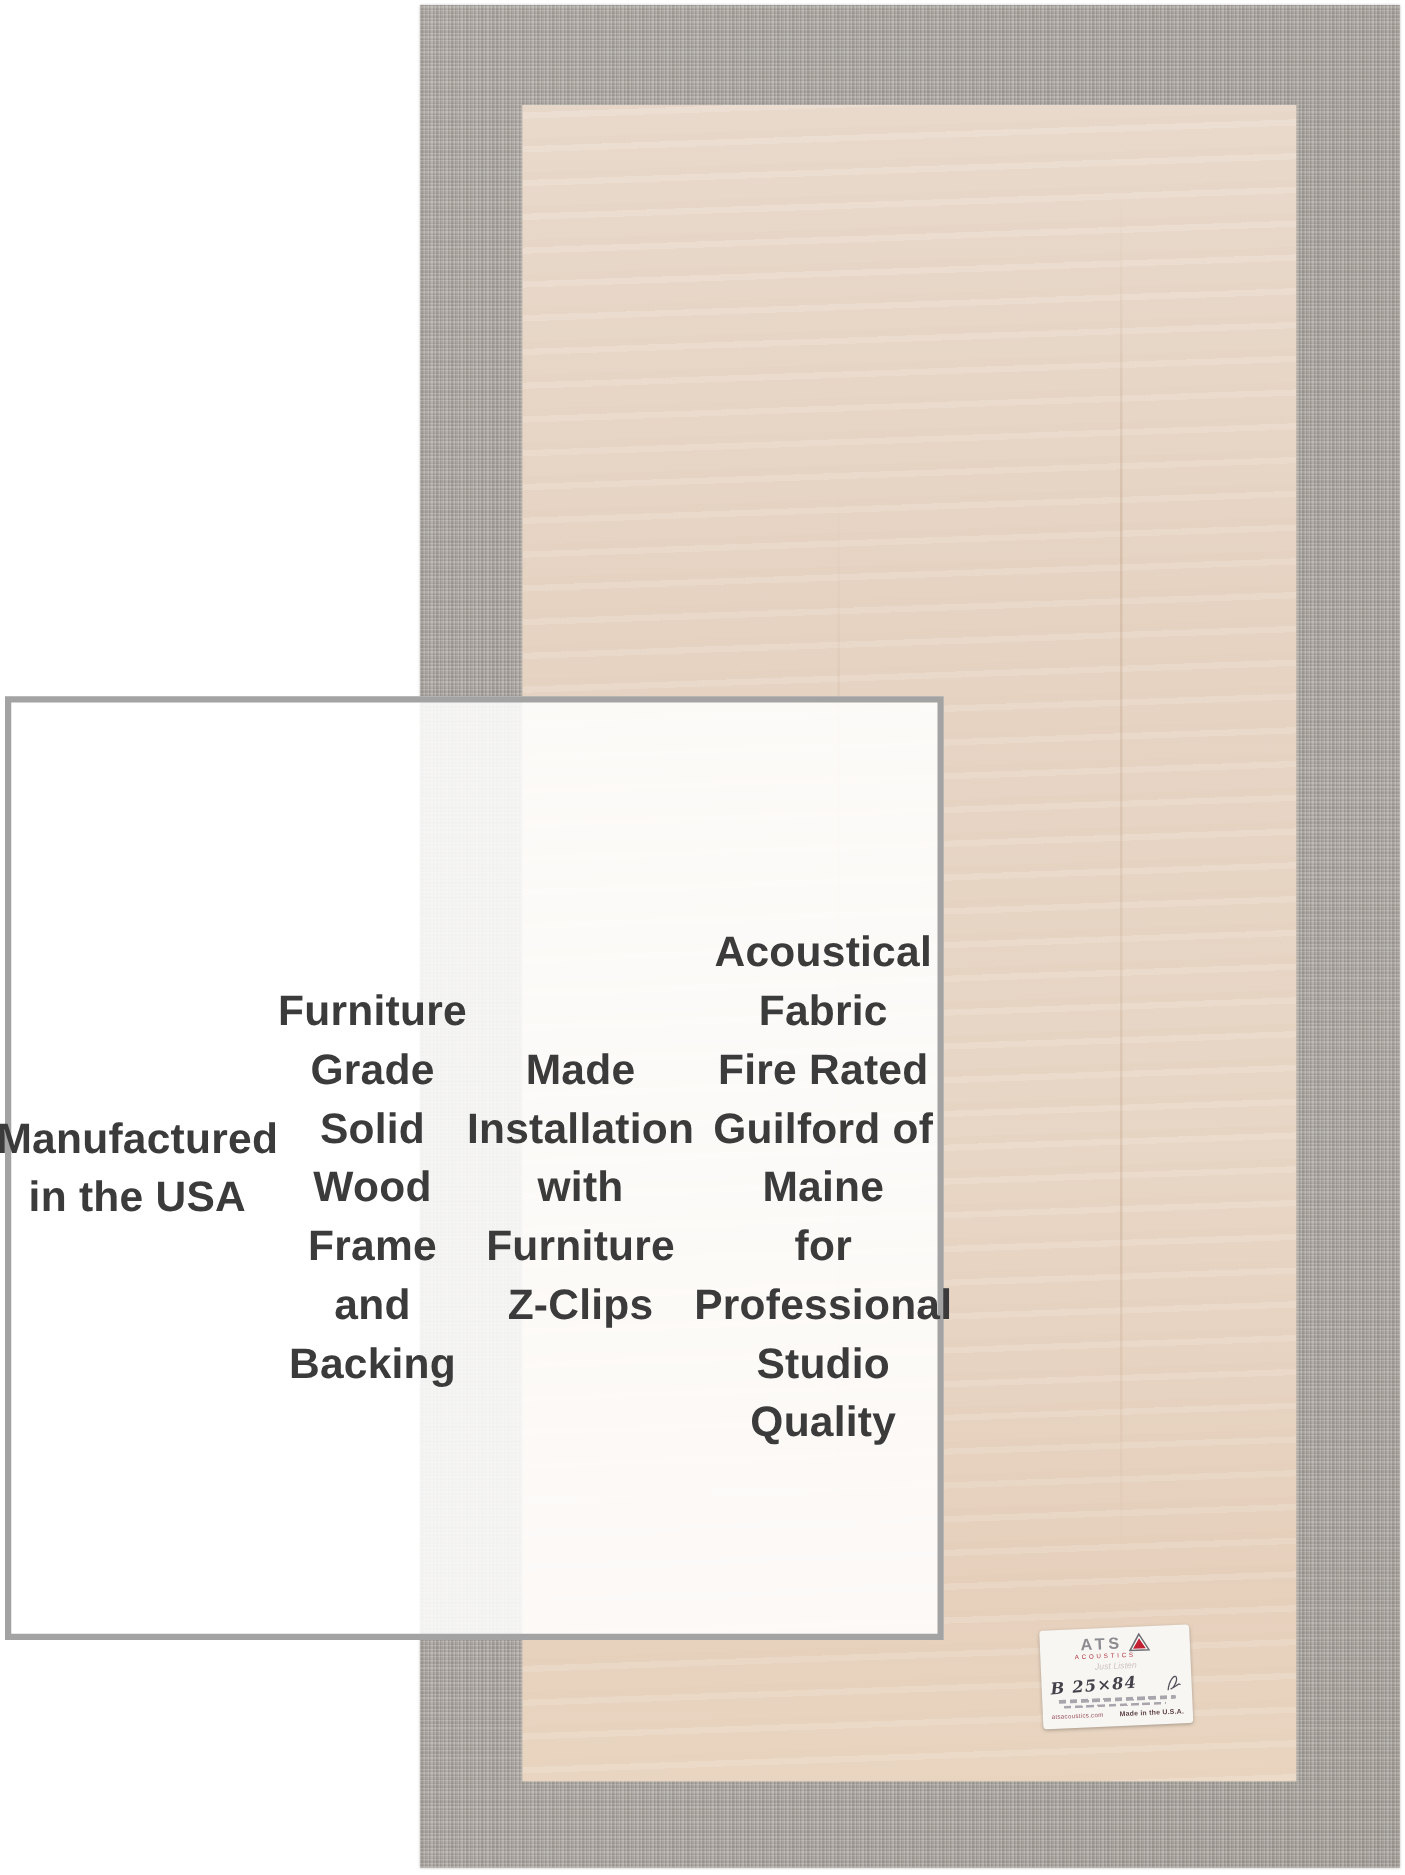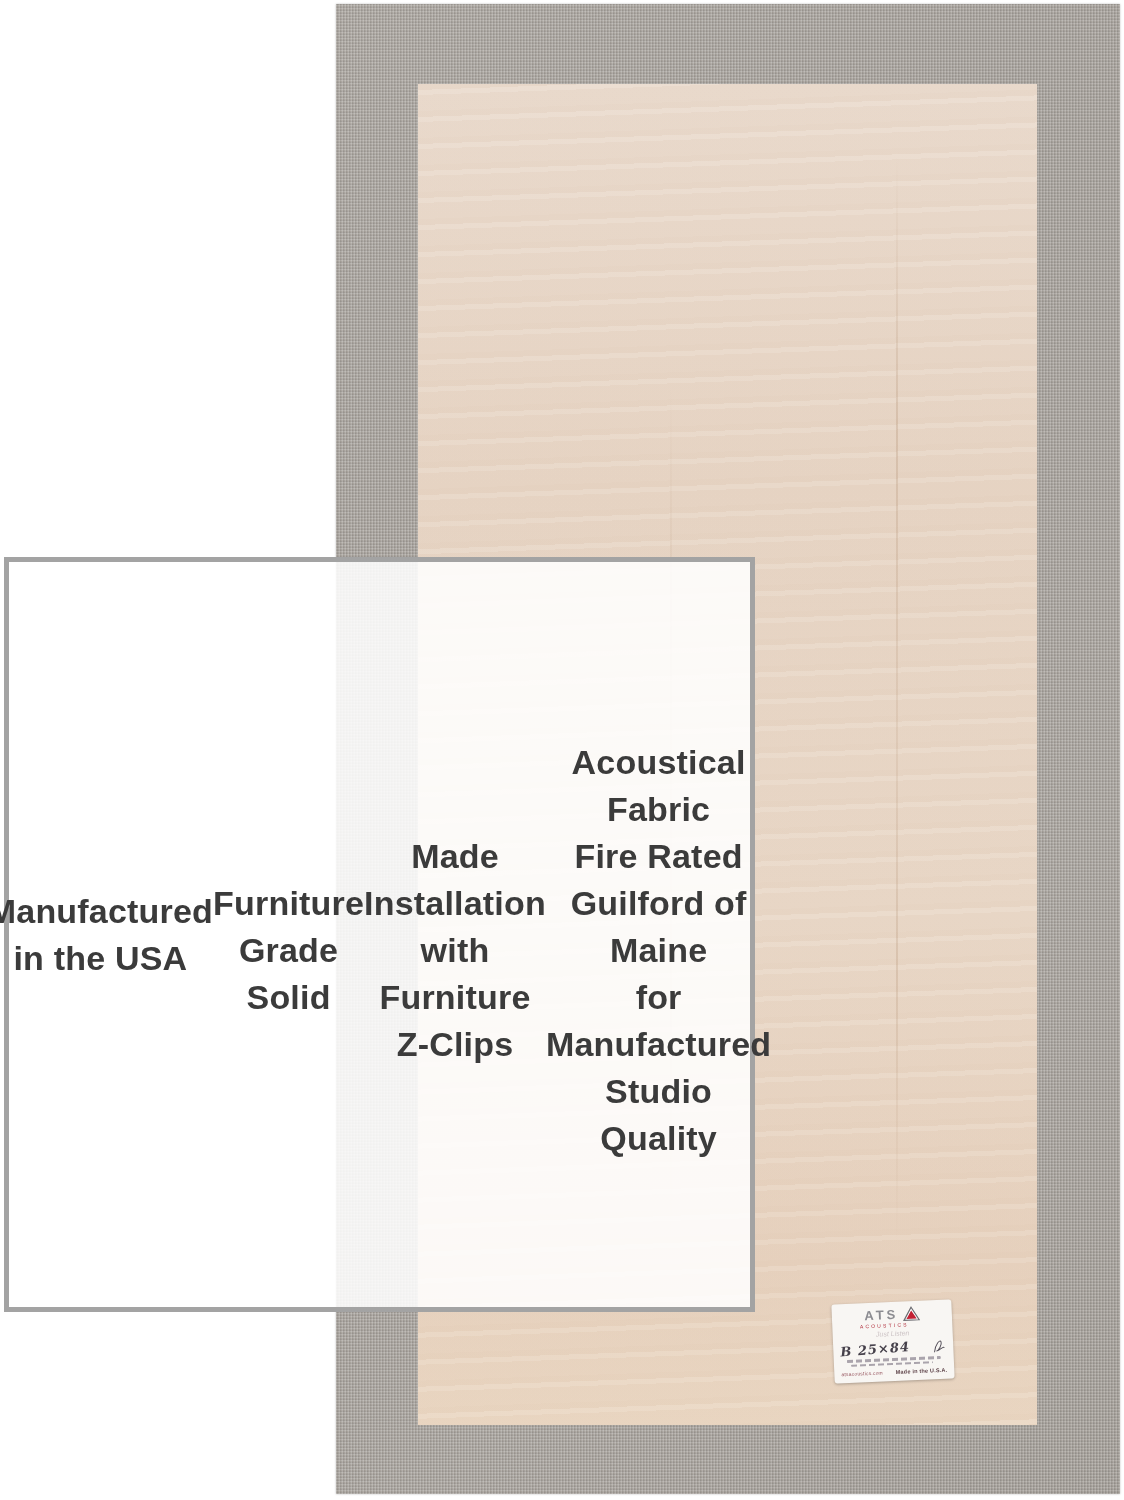--- a/index.html
+++ b/index.html
@@ -124,25 +124,26 @@
       </div>
     </div>
   </div>
 
   <div class="overlay-box">
     <p class="feature-group">
       <span class="feature-line">Manufactured in the USA</span>
     </p>
     <p class="feature-group">
       <span class="feature-line">Furniture Grade Solid</span>
+      <span class="feature-line">Wood Frame and Backing</span>
     </p>
     <p class="feature-group">
       <span class="feature-line">Made Installation with</span>
       <span class="feature-line">Furniture Z-Clips</span>
     </p>
     <p class="feature-group">
       <span class="feature-line">Acoustical Fabric</span>
       <span class="feature-line">Fire Rated Guilford of Maine</span>
-      <span class="feature-line">for Manufactured Studio Quality</span>
+      <span class="feature-line">for Professional Studio Quality</span>
     </p>
   </div>
 
 </div>
 
 </body></html>

